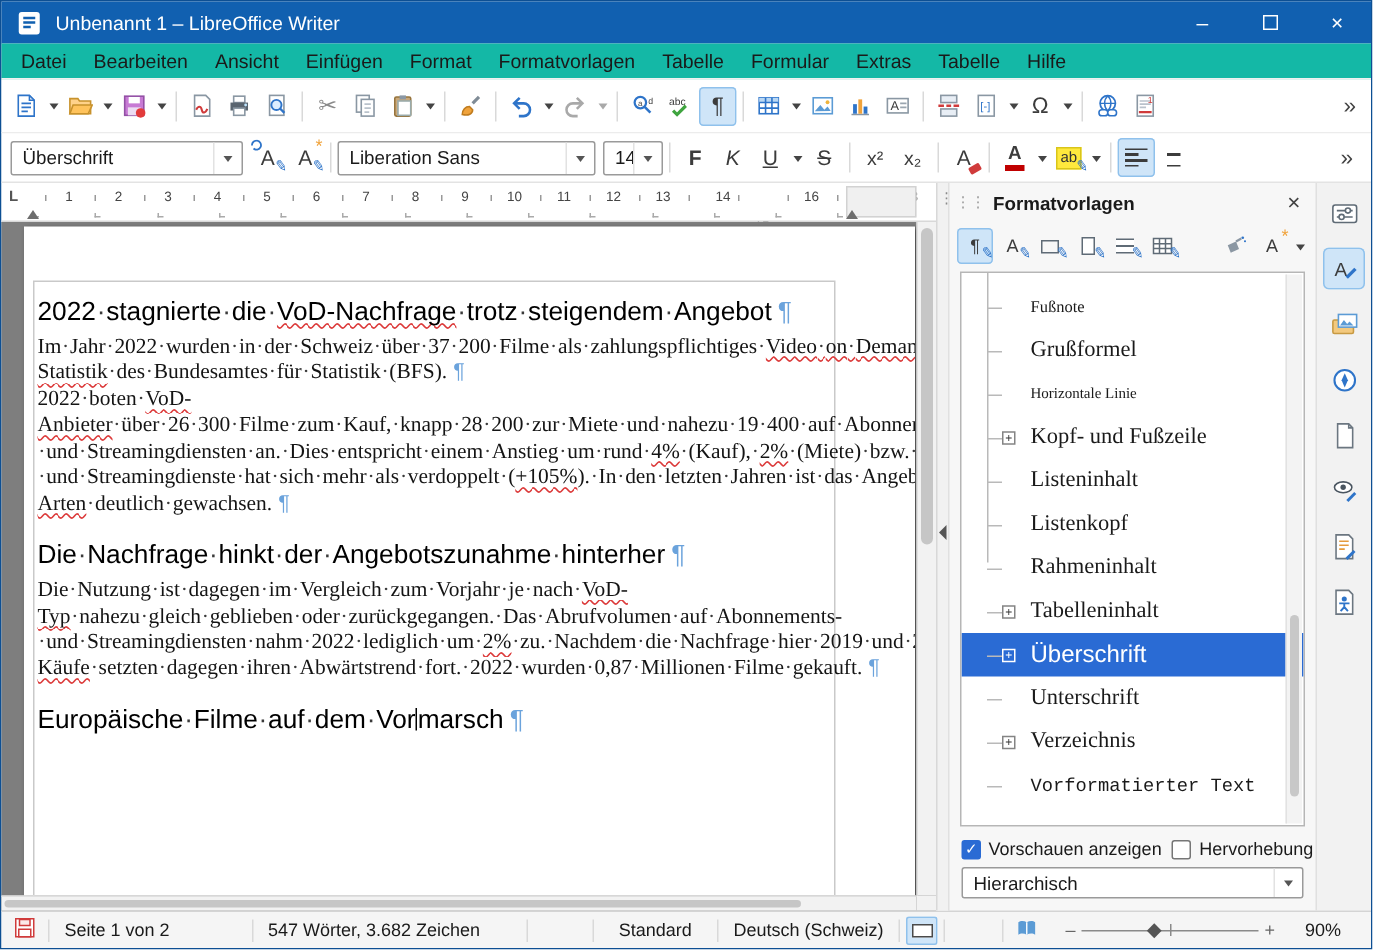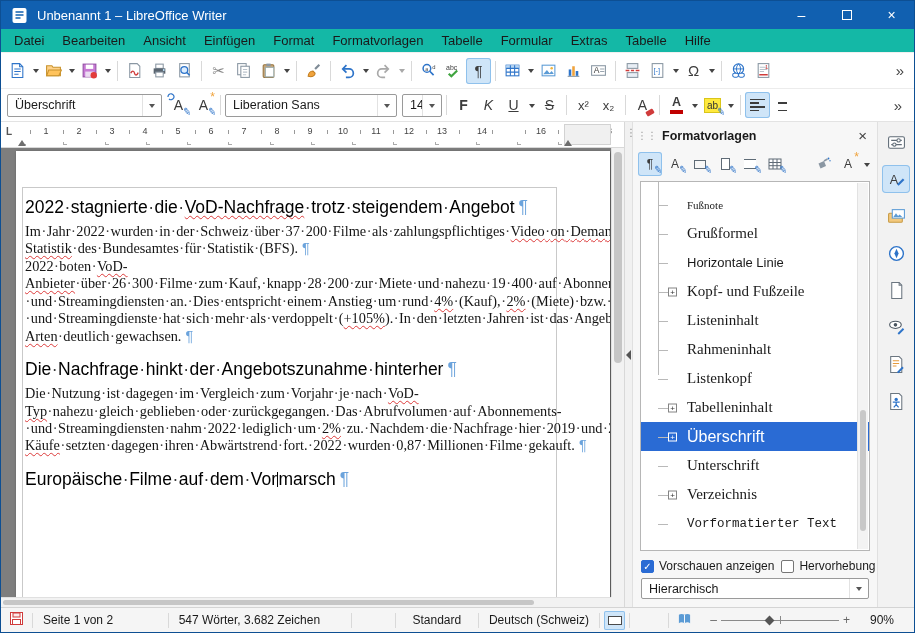--- a/index.html
+++ b/index.html
@@ -106,21 +106,21 @@
   .stylelist{flex:1;margin:2px 7px 6px 7px;background:#fff;border:1px solid #b6b6b6;position:relative;overflow:hidden;padding-top:8px;}
   .stylelist::before{content:"";position:absolute;left:17px;top:0;bottom:175px;width:1px;background:#b9b9b9;}
   .style-row{height:29px;display:flex;align-items:center;position:relative;padding-left:46px;}
   .style-row::before{content:"";position:absolute;left:17px;top:50%;width:10px;height:1px;background:#b9b9b9;}
   .style-row .expand{position:absolute;left:27px;top:50%;transform:translateY(-50%);width:9px;height:9px;border:1px solid #848484;background:#fff;font-size:8px;line-height:7px;text-align:center;color:#333;}
   .style-row.sel{background:var(--selection);}
   .style-row.sel .expand{background:transparent;border-color:#fff;color:#fff;}
   .sname{white-space:nowrap;color:#1a1a1a;}
   .pv-serif{font-family:"Liberation Serif",serif;font-size:15px;}
   .pv-small-serif{font-family:"Liberation Serif",serif;font-size:11px;}
-  .pv-tiny-serif{font-family:Liberation Sans, sans-serif;font-size:13px;}
+  .pv-tiny-serif{font-family:Liberation Serif, serif;font-size:10px;}
   .pv-heading{font-family:"Liberation Sans",sans-serif;font-size:16px;}
   .pv-mono{font-family:"Liberation Mono",monospace;font-size:12.5px;}
   .style-row.sel .sname{color:#fff;}
   .listscroll{position:absolute;top:1px;right:1px;bottom:1px;width:11px;background:#f3f3f3;border-left:1px solid #e2e2e2;}
   .listscroll .thumb{position:absolute;left:2px;right:2px;top:62%;height:33%;background:#c8c8c8;border-radius:3px;}
 
   .deckopts{display:flex;align-items:center;padding:2px 8px;font-size:12px;color:#1a1a1a;flex:0 0 auto;}
   .cb{width:13px;height:13px;border:1px solid #767676;border-radius:2px;background:#fff;margin-right:5px;display:inline-flex;align-items:center;justify-content:center;flex:0 0 auto;}
   .cb.checked{background:var(--selection);border-color:var(--selection);color:#fff;font-size:10px;}
   .deckopts label{margin-right:7px;white-space:nowrap;}
@@ -621,24 +621,24 @@
               <span class="sname pv-tiny-serif">Horizontale Linie</span>
             </div>
             <div class="style-row">
               <span class="expand">+</span>
               <span class="sname pv-serif">Kopf- und Fußzeile</span>
             </div>
             <div class="style-row">
               <span class="sname pv-serif">Listeninhalt</span>
             </div>
             <div class="style-row">
+              <span class="sname pv-serif">Listenkopf</span>
+            </div>
+            <div class="style-row">
               <span class="sname pv-serif">Rahmeninhalt</span>
-            </div>
-            <div class="style-row">
-              <span class="sname pv-serif">Listenkopf</span>
             </div>
             <div class="style-row">
               <span class="expand">+</span>
               <span class="sname pv-serif">Tabelleninhalt</span>
             </div>
             <div class="style-row sel">
               <span class="expand">+</span>
               <span class="sname pv-heading">Überschrift</span>
             </div>
             <div class="style-row">

